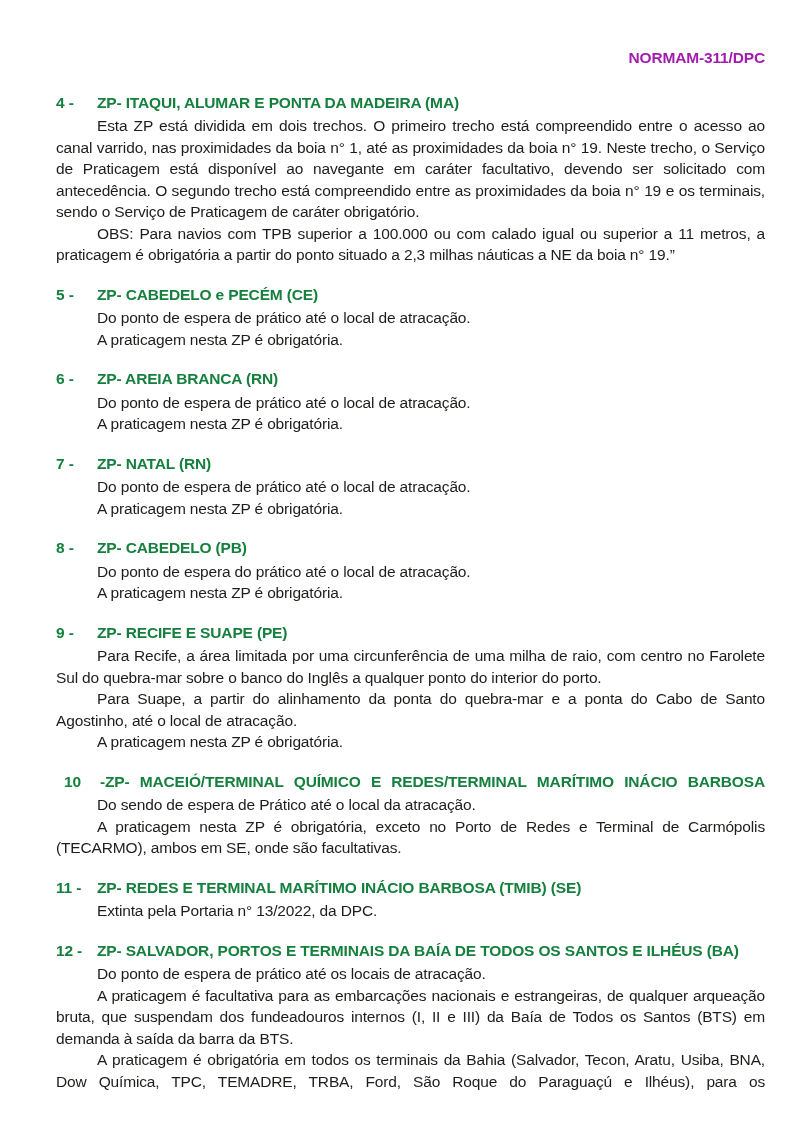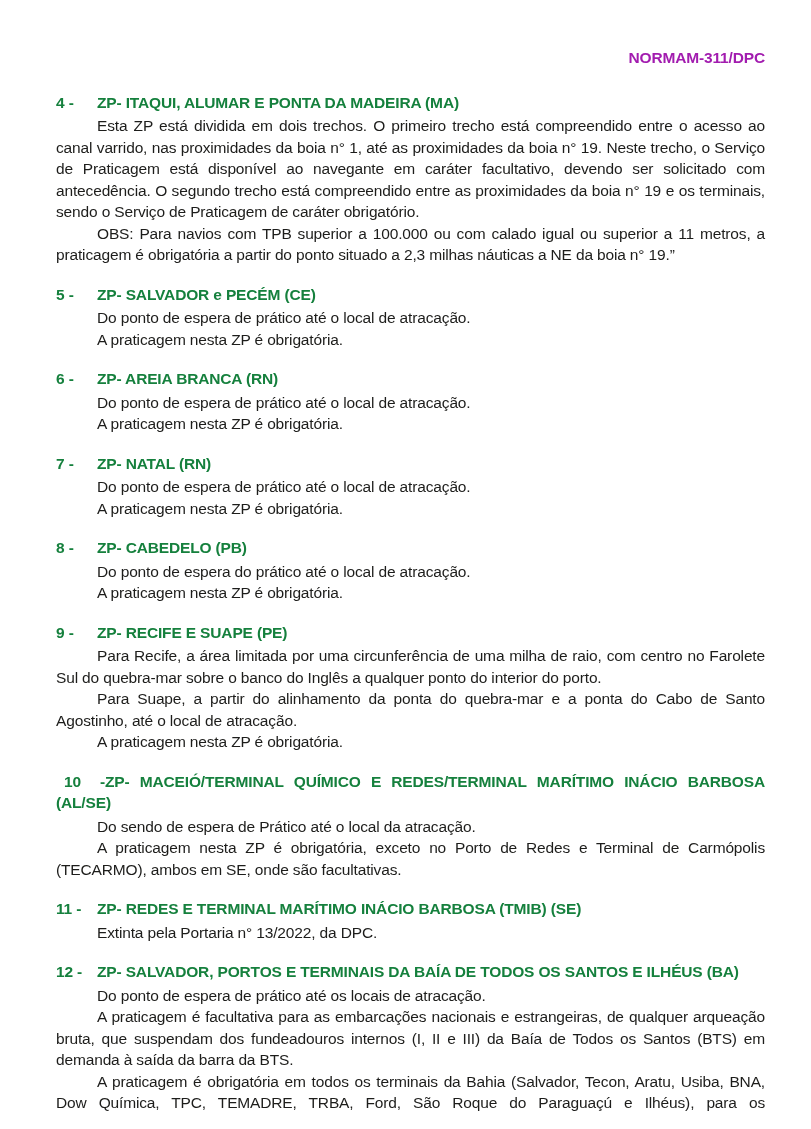--- a/index.html
+++ b/index.html
@@ -67,21 +67,21 @@
 
   <p class="doc-ref">NORMAM-311/DPC</p>
 
   <section class="section">
     <div class="sec-head"><span class="num">4 -</span><span>ZP- ITAQUI, ALUMAR E PONTA DA MADEIRA (MA)</span></div>
     <p class="para">Esta ZP está dividida em dois trechos. O primeiro trecho está compreendido entre o acesso ao canal varrido, nas proximidades da boia n° 1, até as proximidades da boia n° 19. Neste trecho, o Serviço de Praticagem está disponível ao navegante em caráter facultativo, devendo ser solicitado com antecedência. O segundo trecho está compreendido entre as proximidades da boia n° 19 e os terminais, sendo o Serviço de Praticagem de caráter obrigatório.</p>
     <p class="para">OBS: Para navios com TPB superior a 100.000 ou com calado igual ou superior a 11 metros, a praticagem é obrigatória a partir do ponto situado a 2,3 milhas náuticas a NE da boia n° 19.”</p>
   </section>
 
   <section class="section">
-    <div class="sec-head"><span class="num">5 -</span><span>ZP- SALVADOR e PECÉM (CE)</span></div>
+    <div class="sec-head"><span class="num">5 -</span><span>ZP- CABEDELO e PECÉM (CE)</span></div>
     <p class="para">Do ponto de espera de prático até o local de atracação.</p>
     <p class="para">A praticagem nesta ZP é obrigatória.</p>
   </section>
 
   <section class="section">
     <div class="sec-head"><span class="num">6 -</span><span>ZP- AREIA BRANCA (RN)</span></div>
     <p class="para">Do ponto de espera de prático até o local de atracação.</p>
     <p class="para">A praticagem nesta ZP é obrigatória.</p>
   </section>
 
@@ -100,21 +100,20 @@
   <section class="section">
     <div class="sec-head"><span class="num">9 -</span><span>ZP- RECIFE E SUAPE (PE)</span></div>
     <p class="para">Para Recife, a área limitada por uma circunferência de uma milha de raio, com centro no Farolete Sul do quebra-mar sobre o banco do Inglês a qualquer ponto do interior do porto.</p>
     <p class="para">Para Suape, a partir do alinhamento da ponta do quebra-mar e a ponta do Cabo de Santo Agostinho, até o local de atracação.</p>
     <p class="para">A praticagem nesta ZP é obrigatória.</p>
   </section>
 
   <section class="section">
     <div class="sec-head">
       <div class="hl1"><span class="num">10 -</span><span>ZP- MACEIÓ/TERMINAL QUÍMICO E REDES/TERMINAL MARÍTIMO INÁCIO BARBOSA</span></div>
-      <div class="hl2">(AL/SE)</div>
     </div>
     <p class="para">Do sendo de espera de Prático até o local da atracação.</p>
     <p class="para">A praticagem nesta ZP é obrigatória, exceto no Porto de Redes e Terminal de Carmópolis (TECARMO), ambos em SE, onde são facultativas.</p>
   </section>
 
   <section class="section">
     <div class="sec-head"><span class="num">11 -</span><span>ZP- REDES E TERMINAL MARÍTIMO INÁCIO BARBOSA (TMIB) (SE)</span></div>
     <p class="para">Extinta pela Portaria n° 13/2022, da DPC.</p>
   </section>
 

